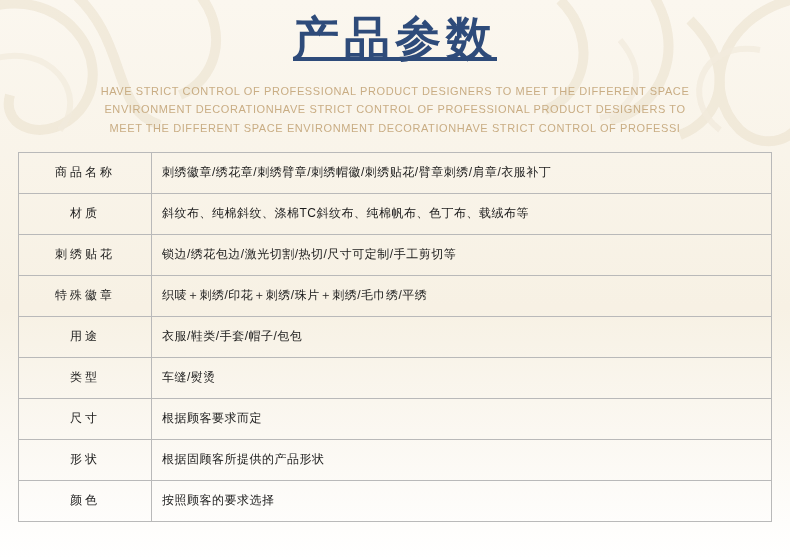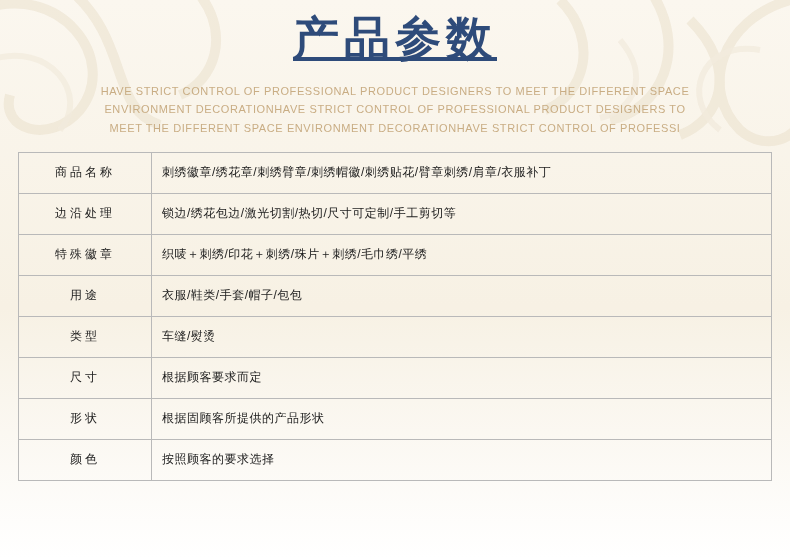--- a/index.html
+++ b/index.html
@@ -116,21 +116,25 @@
   </div>
 
   <div class="table-wrap">
     <table class="spec">
       <tbody>
         <tr>
           <td class="key">商品名称</td>
           <td class="val">刺绣徽章/绣花章/刺绣臂章/刺绣帽徽/刺绣贴花/臂章刺绣/肩章/衣服补丁</td>
         </tr>
         <tr>
-          <td class="key">边沿处理</td>
+          <td class="key">材质</td>
+          <td class="val">斜纹布、纯棉斜纹、涤棉TC斜纹布、纯棉帆布、色丁布、载绒布等</td>
+        </tr>
+        <tr>
+          <td class="key">刺绣贴花</td>
           <td class="val">锁边/绣花包边/激光切割/热切/尺寸可定制/手工剪切等</td>
         </tr>
         <tr>
           <td class="key">特殊徽章</td>
           <td class="val">织唛＋刺绣/印花＋刺绣/珠片＋刺绣/毛巾绣/平绣</td>
         </tr>
         <tr>
           <td class="key">用途</td>
           <td class="val">衣服/鞋类/手套/帽子/包包</td>
         </tr>

